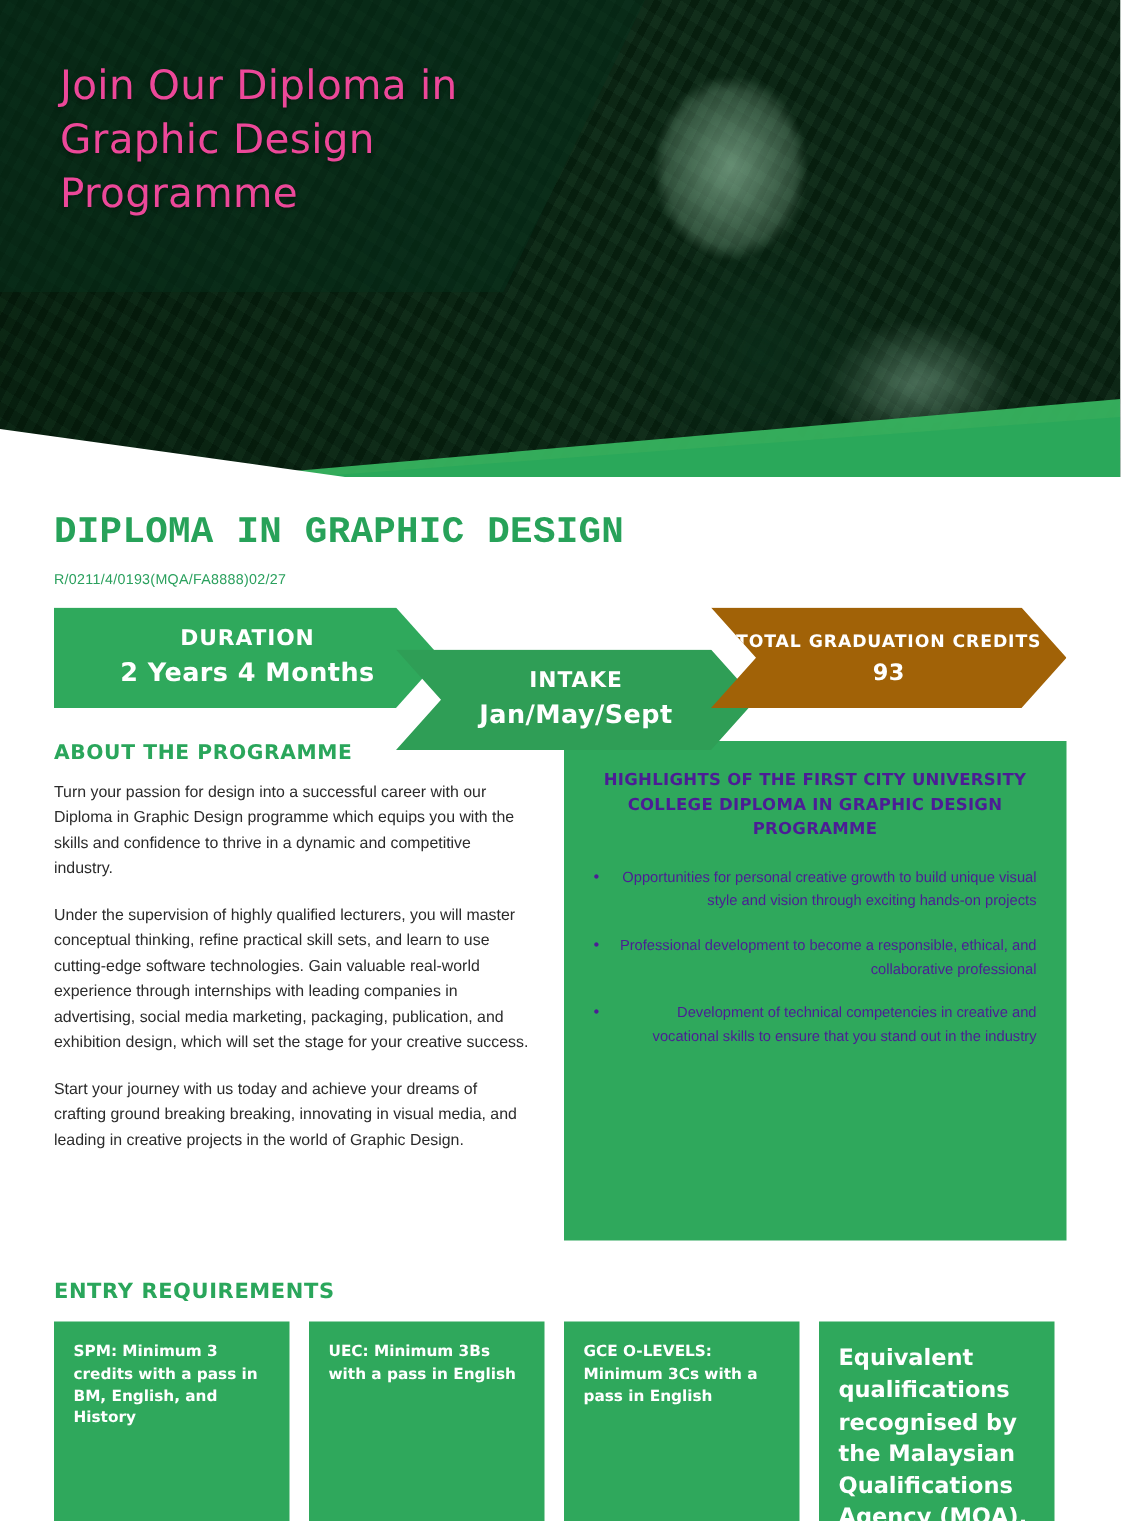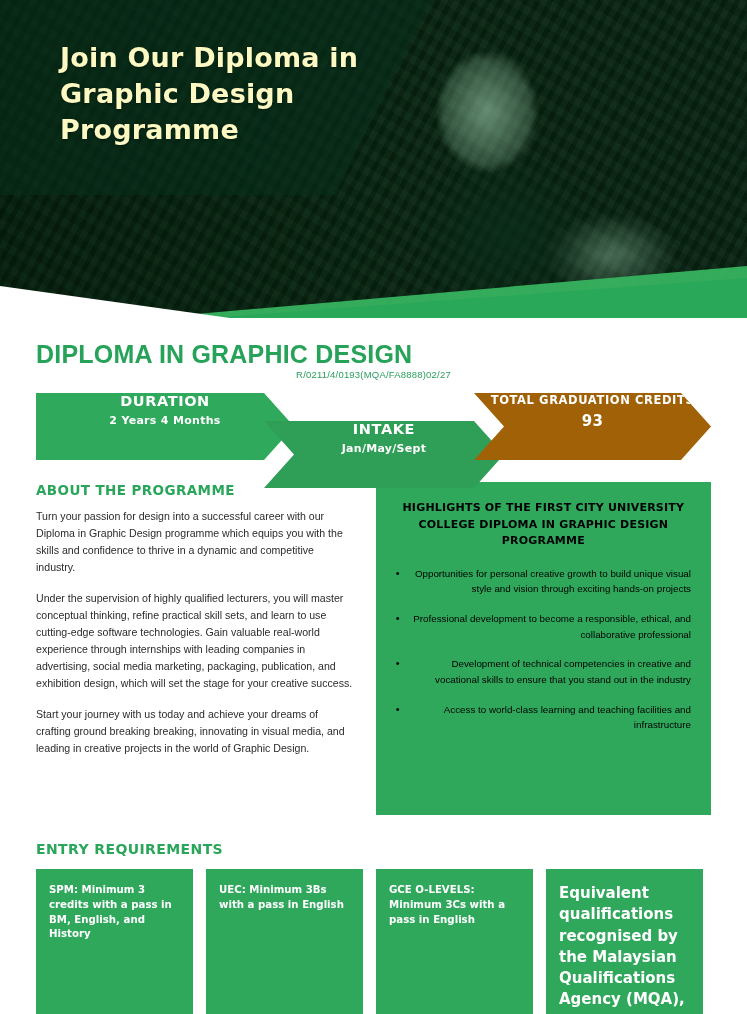--- a/index.html
+++ b/index.html
@@ -60,26 +60,26 @@
   
   .hero-band {
     position: absolute;
     left: 0; top: 0;
     width: 430px; height: 195px;
     background: rgba(8,48,28,0.55);
     clip-path: polygon(0 0, 100% 0, 78% 100%, 0 100%);
   }
   .hero-title {
     position: absolute;
-    left: 60px; top: 40px;
+    left: 40px; top: 40px;
     width: 340px;
-    color: #fef9c3;
+    color: #ec4899;
     font-size: 27px;
     line-height: 1.33;
-    font-weight: bold;
+    font-weight: normal;
     letter-spacing: .2px;
     font-family: "DejaVu Sans", sans-serif;
     text-shadow: 0 1px 3px rgba(0,0,0,.35);
   }
   
   .hero-notch {
     position: absolute;
     left: 0; bottom: 0;
     width: 230px; height: 32px;
     background: #ffffff;
@@ -103,47 +103,46 @@
 
   
   .content { position: relative; padding: 0 36px; }
 
   .prog-title {
     margin-top: 22px;
     color: #27a259;
     font-size: 25px;
     font-weight: bold;
     letter-spacing: .2px;
-    font-family: Liberation Sans, sans-serif;
+    font-family: Liberation Mono, monospace;
   }
   .prog-code {
-    margin-top: 0;
+    margin-top: 12px;
     color: #2aa05d;
     font-size: 9.5px;
     letter-spacing: .2px;
-    text-align: center;
   }
 
   
   .stats {
     position: relative;
     margin-top: 13px;
     height: 67px;
     width: 675px;
   }
   .stat {
     position: absolute;
     top: 0; height: 67px;
     color: #ffffff;
     text-align: center;
-    display: flex; flex-direction: column; align-items: center;
+    display: flex; flex-direction: column; justify-content: center; align-items: center;
     gap: 5px;
   }
   .stat .k { font-size: 14.5px; font-weight: bold; letter-spacing: .6px; font-family: "DejaVu Sans", sans-serif; }
-  .stat .v { font-size: 11px; font-weight: bold; letter-spacing: .3px; font-family: "DejaVu Sans", sans-serif; }
+  .stat .v { font-size: 17px; font-weight: bold; letter-spacing: .3px; font-family: "DejaVu Sans", sans-serif; }
   .stat-1 {
     left: 0; width: 258px;
     background: #2fa95c;
     clip-path: polygon(0 0, 228px 0, 258px 50%, 228px 100%, 0 100%);
   }
   .stat-2 {
     left: 228px; width: 240px;
     background: #2f9e56;
     clip-path: polygon(0 0, 210px 0, 240px 50%, 210px 100%, 0 100%, 30px 50%);
     margin-top: 28px;
@@ -177,21 +176,21 @@
   .para {
     color: #2b2b2b;
     font-size: 10.6px;
     line-height: 1.62;
     margin-bottom: 13px;
   }
   .para:last-child { margin-bottom: 0; }
 
   .highlight-box {
     background: #2fa85c;
-    color: #000000;
+    color: #4c1d95;
     padding: 18px 20px 22px 20px;
     min-height: 333px;
   }
   .hl-title {
     text-align: center;
     font-size: 11px;
     font-weight: bold;
     line-height: 1.5;
     letter-spacing: .2px;
     margin-bottom: 16px;
@@ -286,21 +285,20 @@
         <p class="para">Start your journey with us today and achieve your dreams of crafting ground breaking breaking, innovating in visual media, and leading in creative projects in the world of Graphic Design.</p>
       </div>
 
       <div class="col-right">
         <div class="highlight-box">
           <div class="hl-title">HIGHLIGHTS OF THE FIRST CITY UNIVERSITY COLLEGE DIPLOMA IN GRAPHIC DESIGN PROGRAMME</div>
           <ul class="hl-list">
             <li>Opportunities for personal creative growth to build unique visual style and vision through exciting hands-on projects</li>
             <li>Professional development to become a responsible, ethical, and collaborative professional</li>
             <li>Development of technical competencies in creative and vocational skills to ensure that you stand out in the industry</li>
-            <li>Access to world-class learning and teaching facilities and infrastructure</li>
           </ul>
         </div>
       </div>
     </div>
 
     <div class="h-entry">ENTRY REQUIREMENTS</div>
     <div class="req-row">
       <div class="req-card">SPM: Minimum 3 credits with a pass in BM, English, and History</div>
       <div class="req-card">UEC: Minimum 3Bs with a pass in English</div>
       <div class="req-card">GCE O-LEVELS: Minimum 3Cs with a pass in English</div>

